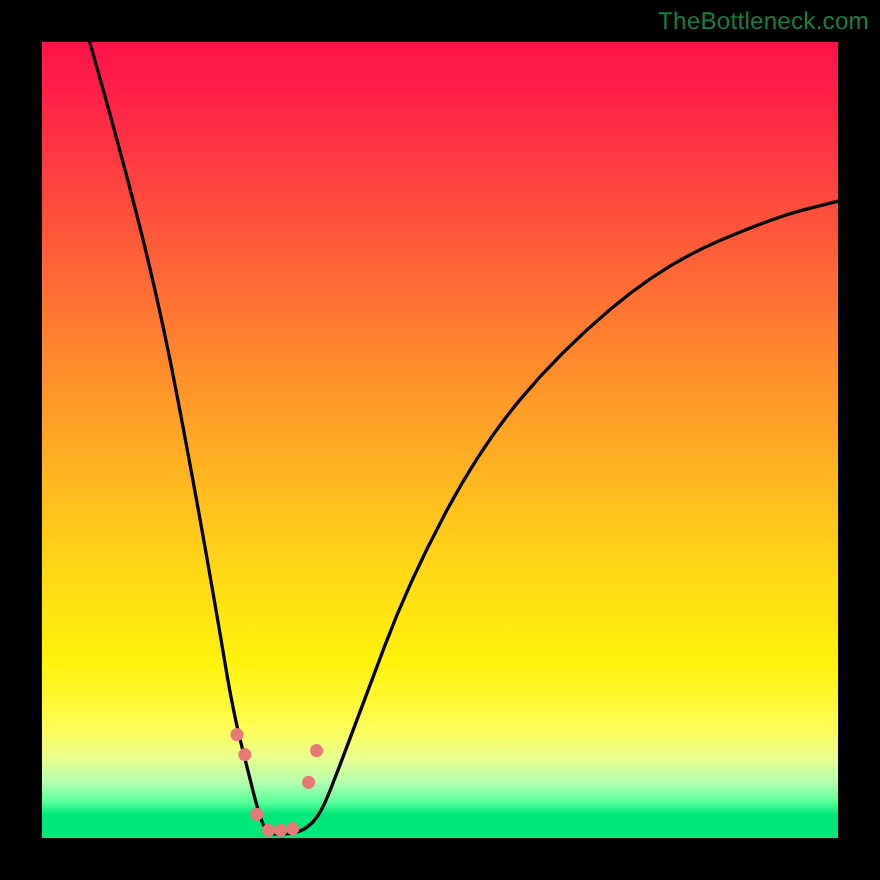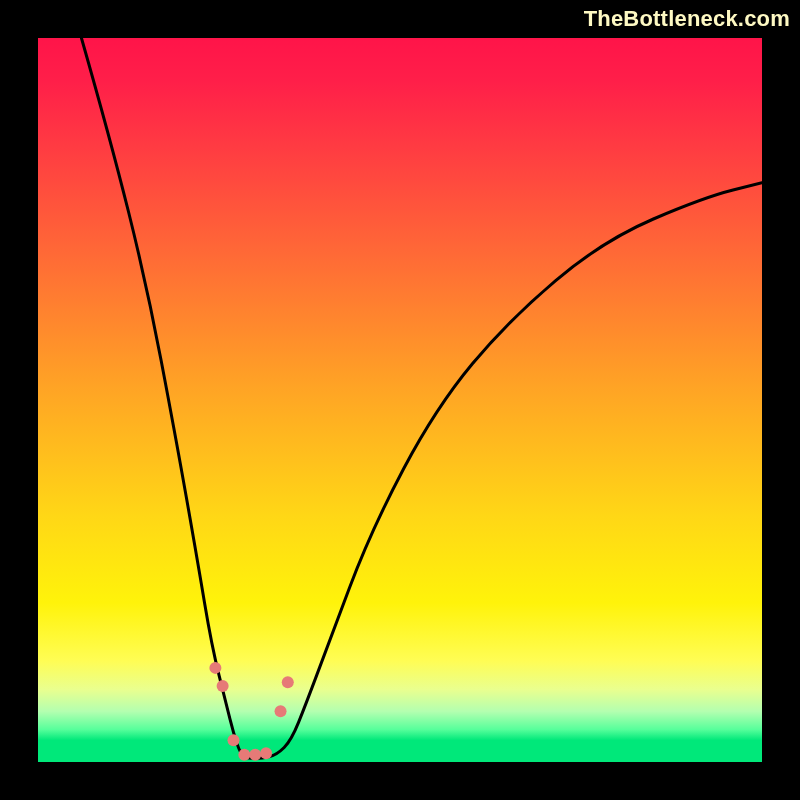--- a/index.html
+++ b/index.html
@@ -48,23 +48,23 @@
       #b4ffb0 93%,
       #57ff9b 95.5%,
       #00e87a 97%,
       #00e87a 100%
     );
   }
   .watermark {
     position: absolute;
     top: 6px;
     right: 10px;
-    color: #fef9c3;
+    color: #15803d;
     font-size: 22px;
-    font-weight: 700;
+    font-weight: 400;
     letter-spacing: 0.2px;
     user-select: none;
   }
   svg.curve {
     position: absolute;
     left: 0;
     top: 0;
     width: 100%;
     height: 100%;
   }

